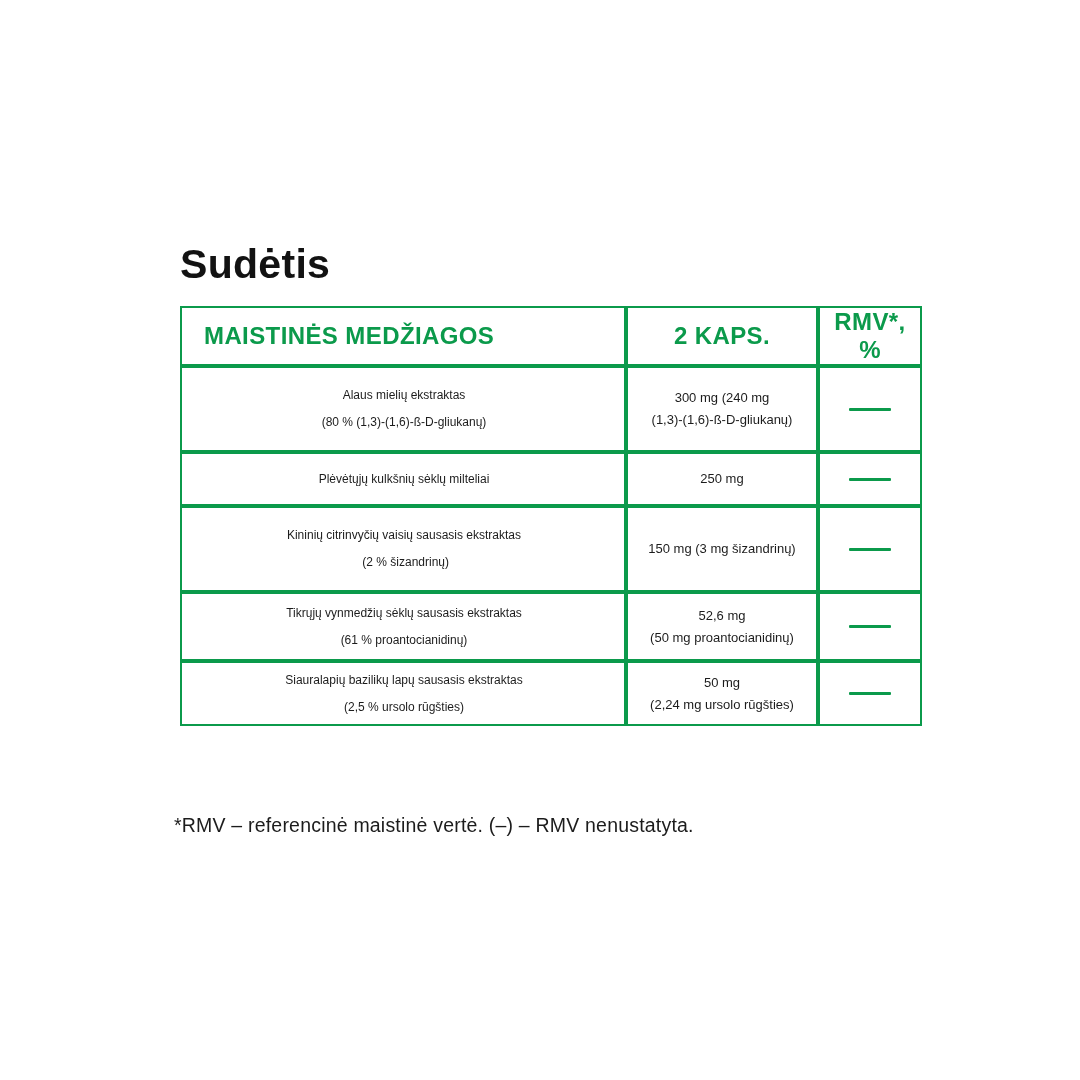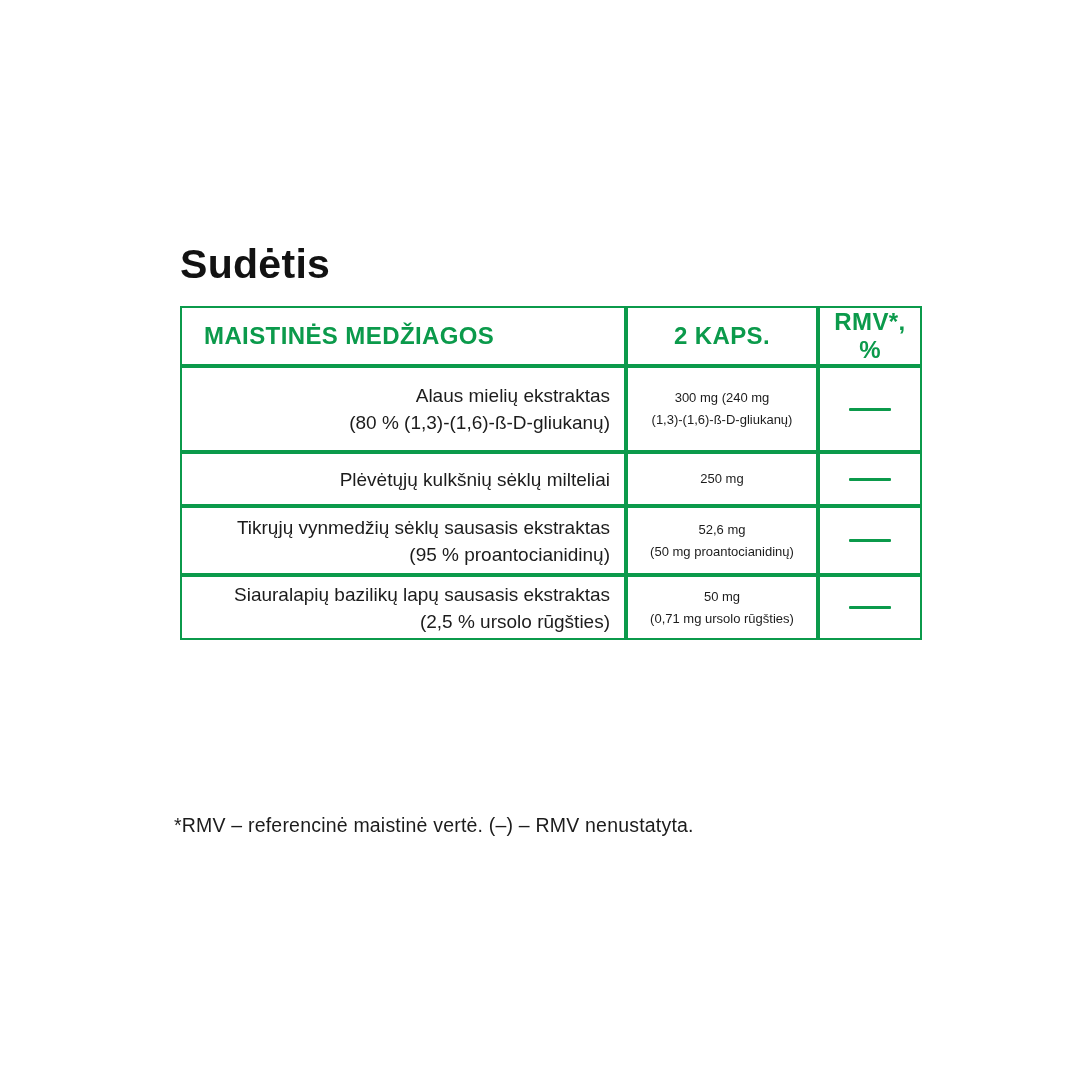--- a/index.html
+++ b/index.html
@@ -17,22 +17,22 @@
 
   th, td { border: 2px solid var(--green); vertical-align: middle; background: #ffffff; }
   tr.hdr { height: 56px; }
   tr.r1 { height: 86px; } tr.r2 { height: 54px; } tr.r3 { height: 86px; }
   tr.r4 { height: 90px; } tr.r5 { height: 69px; } tr.r6 { height: 65px; }
 
   th { color: var(--green); font-weight: 700; font-size: 24px; letter-spacing: 0.4px; }
   th.h-name { text-align: left; padding-left: 22px; }
   th.h-amt, th.h-rmv { text-align: center; }
 
-  td.name { text-align: right; padding-left: 16px; padding-right: 14px;
-    font-size: 19px; line-height: 27px; color: var(--ink); }
+  td.name { text-align: center; padding-left: 16px; padding-right: 14px;
+    font-size: 12px; line-height: 27px; color: var(--ink); }
   td.amt { text-align: center; padding: 0 4px; font-size: 13px; line-height: 22px; color: var(--ink); }
   td.rmv { text-align: center; }
   .line { display: block; white-space: pre-wrap; }
 
   .dash { width: 42px; height: 3px; background: var(--green); margin: 0 auto; border-radius: 1px; }
 
   .footnote { position: absolute; left: 174px; top: 814px; font-size: 19.5px;
     letter-spacing: 0.2px; color: var(--ink); }
 </style>
 </head>
@@ -75,41 +75,54 @@
 
         </td>
         <td class="amt">
           <span class="line">250 mg</span>
 
         </td>
         <td class="rmv">
             <div class="dash"></div>
           </td>
       </tr>
+      <tr class="r3">
+        <td class="name">
+          <span class="line">Kininių citrinvyčių vaisių sausasis ekstraktas</span>
+          <span class="line"> (2 % šizandrinų)</span>
+        </td>
+        <td class="amt">
+          <span class="line">150 mg (3 mg šizandrinų)</span>
+
+        </td>
+        <td class="rmv">
+            <div class="dash"></div>
+          </td>
+      </tr>
       <tr class="r5">
         <td class="name">
           <span class="line">Tikrųjų vynmedžių sėklų sausasis ekstraktas</span>
-          <span class="line">(95 % proantocianidinų)</span>
+          <span class="line">(61 % proantocianidinų)</span>
         </td>
         <td class="amt">
           <span class="line">52,6 mg</span>
           <span class="line">(50 mg proantocianidinų)</span>
         </td>
         <td class="rmv">
             <div class="dash"></div>
           </td>
       </tr>
       <tr class="r6">
         <td class="name">
           <span class="line">Siauralapių bazilikų lapų sausasis ekstraktas</span>
           <span class="line">(2,5 % ursolo rūgšties)</span>
         </td>
         <td class="amt">
           <span class="line">50 mg</span>
-          <span class="line">(0,71 mg ursolo rūgšties)</span>
+          <span class="line">(2,24 mg ursolo rūgšties)</span>
         </td>
         <td class="rmv">
             <div class="dash"></div>
           </td>
       </tr>
     </tbody>
   </table>
 
   <p class="footnote">*RMV – referencinė maistinė vertė. (–) – RMV nenustatyta.</p>
 

